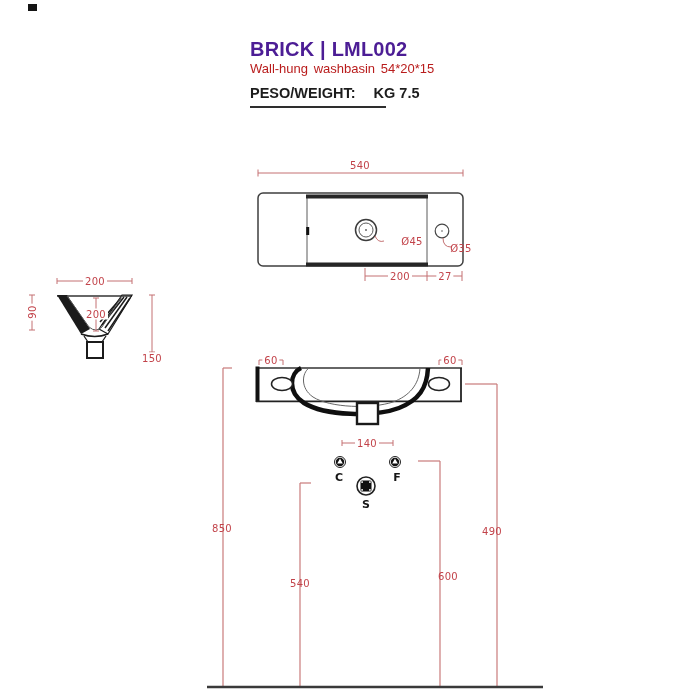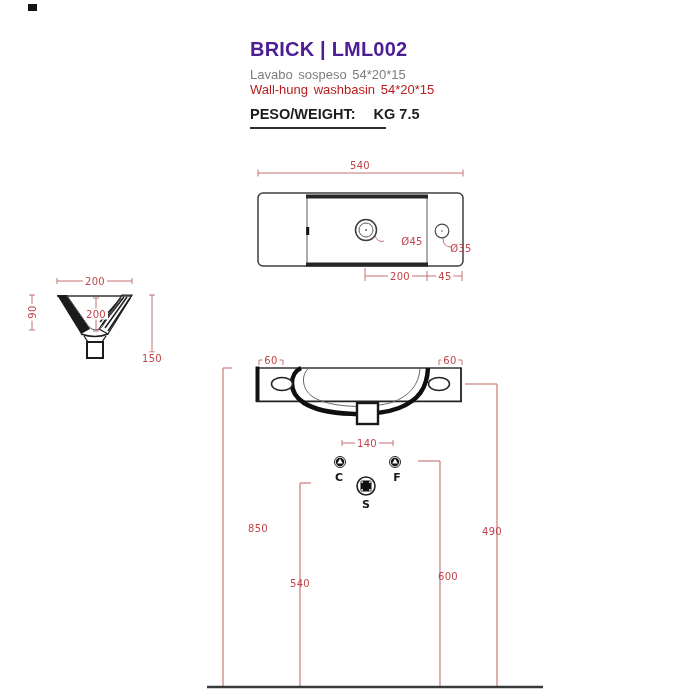--- a/index.html
+++ b/index.html
@@ -23,21 +23,20 @@
 </style>
 </head>
 <body>
 
 <div class="page">
 
   <div class="corner-mark"></div>
 
   <div class="header">
     <div class="title">BRICK | LML002</div>
-    <div class="sub-it">Lavabo sospeso 54*20*15</div>
     <div class="sub-en">Wall-hung washbasin 54*20*15</div>
     <div class="weight-row">
       <span>PESO/WEIGHT:</span><span class="wv">KG 7.5</span>
     </div>
     <div class="divider"></div>
   </div>
 
   <svg class="draw" width="700" height="700" viewBox="0 0 700 700">
 
     <g>
@@ -145,33 +144,33 @@
       <line x1="497" y1="384" x2="497" y2="687"></line>
       <line x1="465" y1="384" x2="497" y2="384"></line>
     </g>
     <line x1="207" y1="687" x2="543" y2="687" stroke="#3a3a3a" stroke-width="2.6"></line>
   </svg>
 
   <span class="lbl" style="left:360px;top:165px;">540</span>
   <span class="lbl" style="left:394px;top:241px;margin-left:18px;">Ø45</span>
   <span class="lbl" style="left:461px;top:248px;">Ø35</span>
   <span class="lbl bg" style="left:400px;top:276px;">200</span>
-  <span class="lbl bg" style="left:445px;top:276px;">45</span>
+  <span class="lbl bg" style="left:445px;top:276px;">27</span>
 
   <span class="lbl bg" style="left:95px;top:281px;">200</span>
   <span class="lbl rot" style="left:32px;top:312px;">90</span>
   <span class="lbl bg" style="left:96px;top:314px;">200</span>
   <span class="lbl bg" style="left:152px;top:322px;margin-top:36px;">150</span>
 
   <span class="lbl bg" style="left:271px;top:360px;">60</span>
   <span class="lbl bg" style="left:450px;top:360px;">60</span>
   <span class="lbl bg" style="left:367px;top:443px;">140</span>
 
   <span class="sym" style="left:339px;top:477px;">C</span>
   <span class="sym" style="left:397px;top:477px;">F</span>
   <span class="sym" style="left:366px;top:504px;">S</span>
 
-  <span class="lbl" style="left:222px;top:528px;margin-left:36px;">850</span>
+  <span class="lbl" style="left:222px;top:528px;">850</span>
   <span class="lbl" style="left:300px;top:583px;">540</span>
   <span class="lbl" style="left:440px;top:576px;margin-left:8px;">600</span>
   <span class="lbl" style="left:492px;top:531px;">490</span>
 
 </div>
 
 </body></html>

